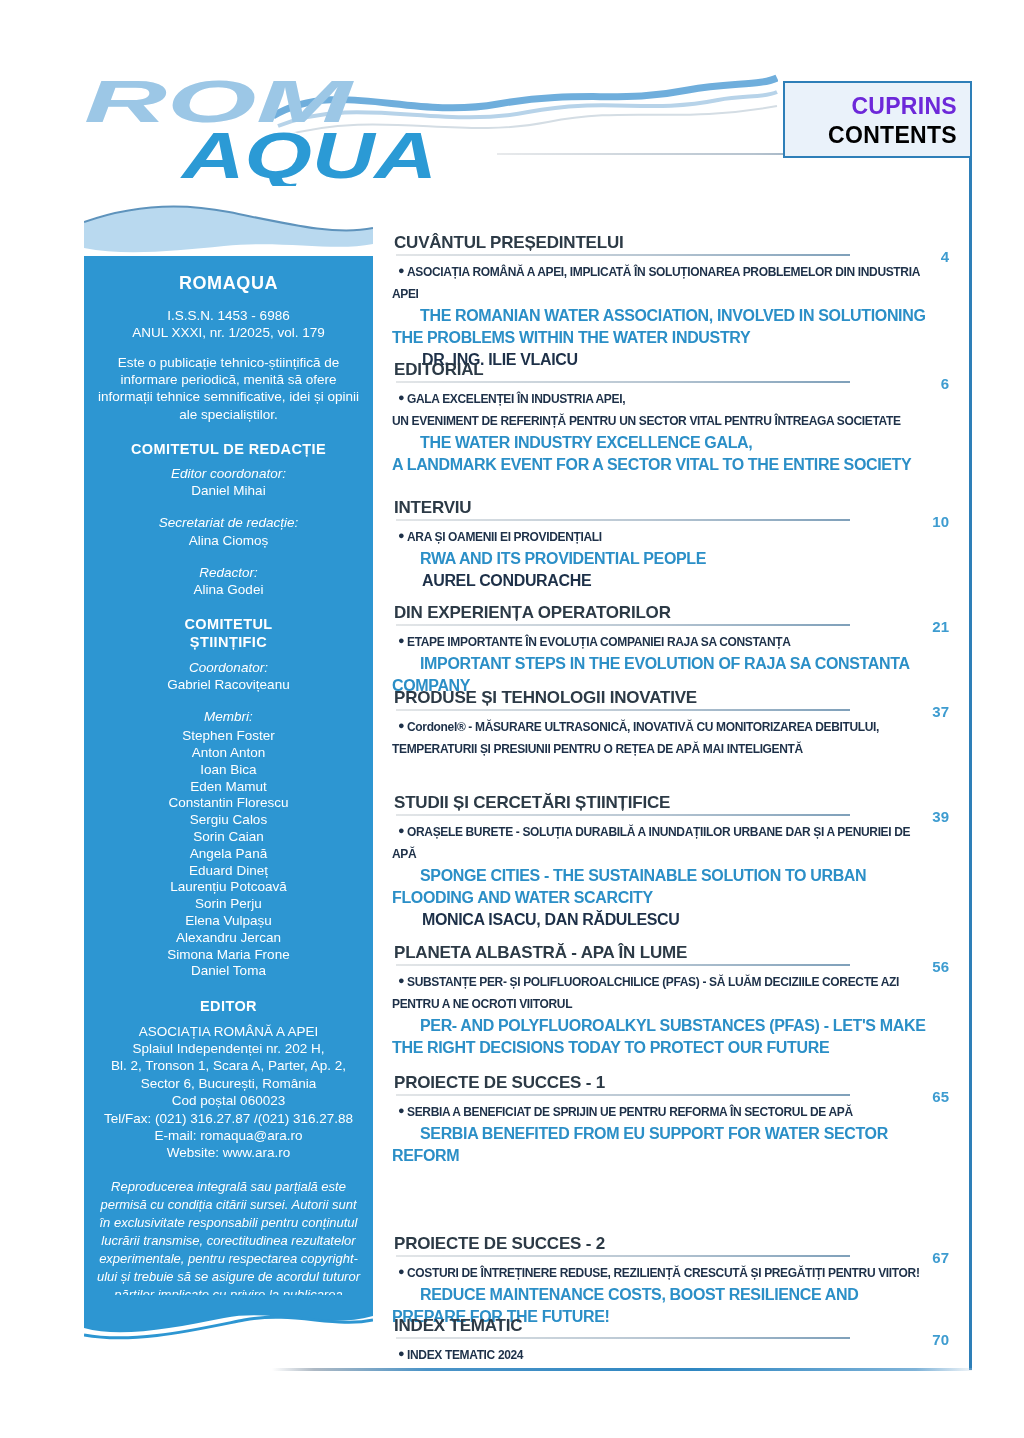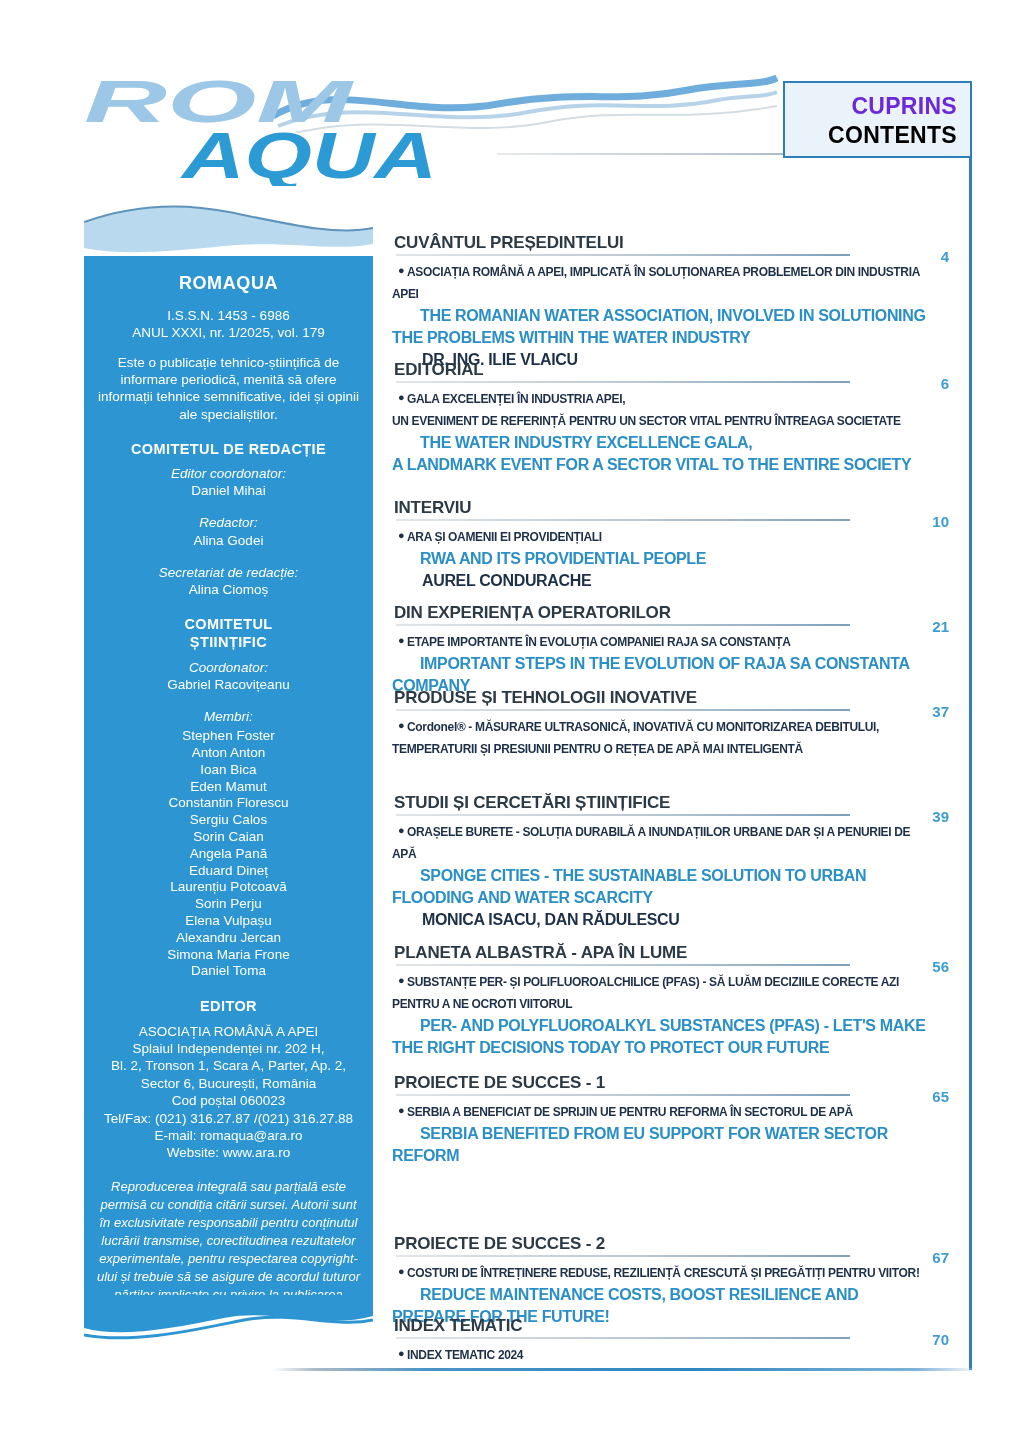--- a/index.html
+++ b/index.html
@@ -121,26 +121,26 @@
       <div>ANUL XXXI, nr. 1/2025, vol. 179</div>
       <div class="side-desc">Este o publicație tehnico-științifică de informare periodică, menită să ofere informații tehnice semnificative, idei și opinii ale specialiștilor.</div>
 
       <div class="side-heading">COMITETUL DE REDACȚIE</div>
       <div>
           <div class="role-block">
             <div class="side-italic">Editor coordonator:</div>
             <div>Daniel Mihai</div>
           </div>
           <div class="role-block">
+            <div class="side-italic">Secretariat de redacție:</div>
+            <div>Alina Ciomoș</div>
+          </div>
+          <div class="role-block">
             <div class="side-italic">Redactor:</div>
             <div>Alina Godei</div>
-          </div>
-          <div class="role-block">
-            <div class="side-italic">Secretariat de redacție:</div>
-            <div>Alina Ciomoș</div>
           </div>
         </div>
 
       <div class="side-heading narrow">COMITETUL ȘTIINȚIFIC</div>
       <div class="role-block">
         <div class="side-italic">Coordonator:</div>
         <div>Gabriel Racovițeanu</div>
       </div>
       <div class="side-italic members-label">Membri:</div>
       <div class="members">

